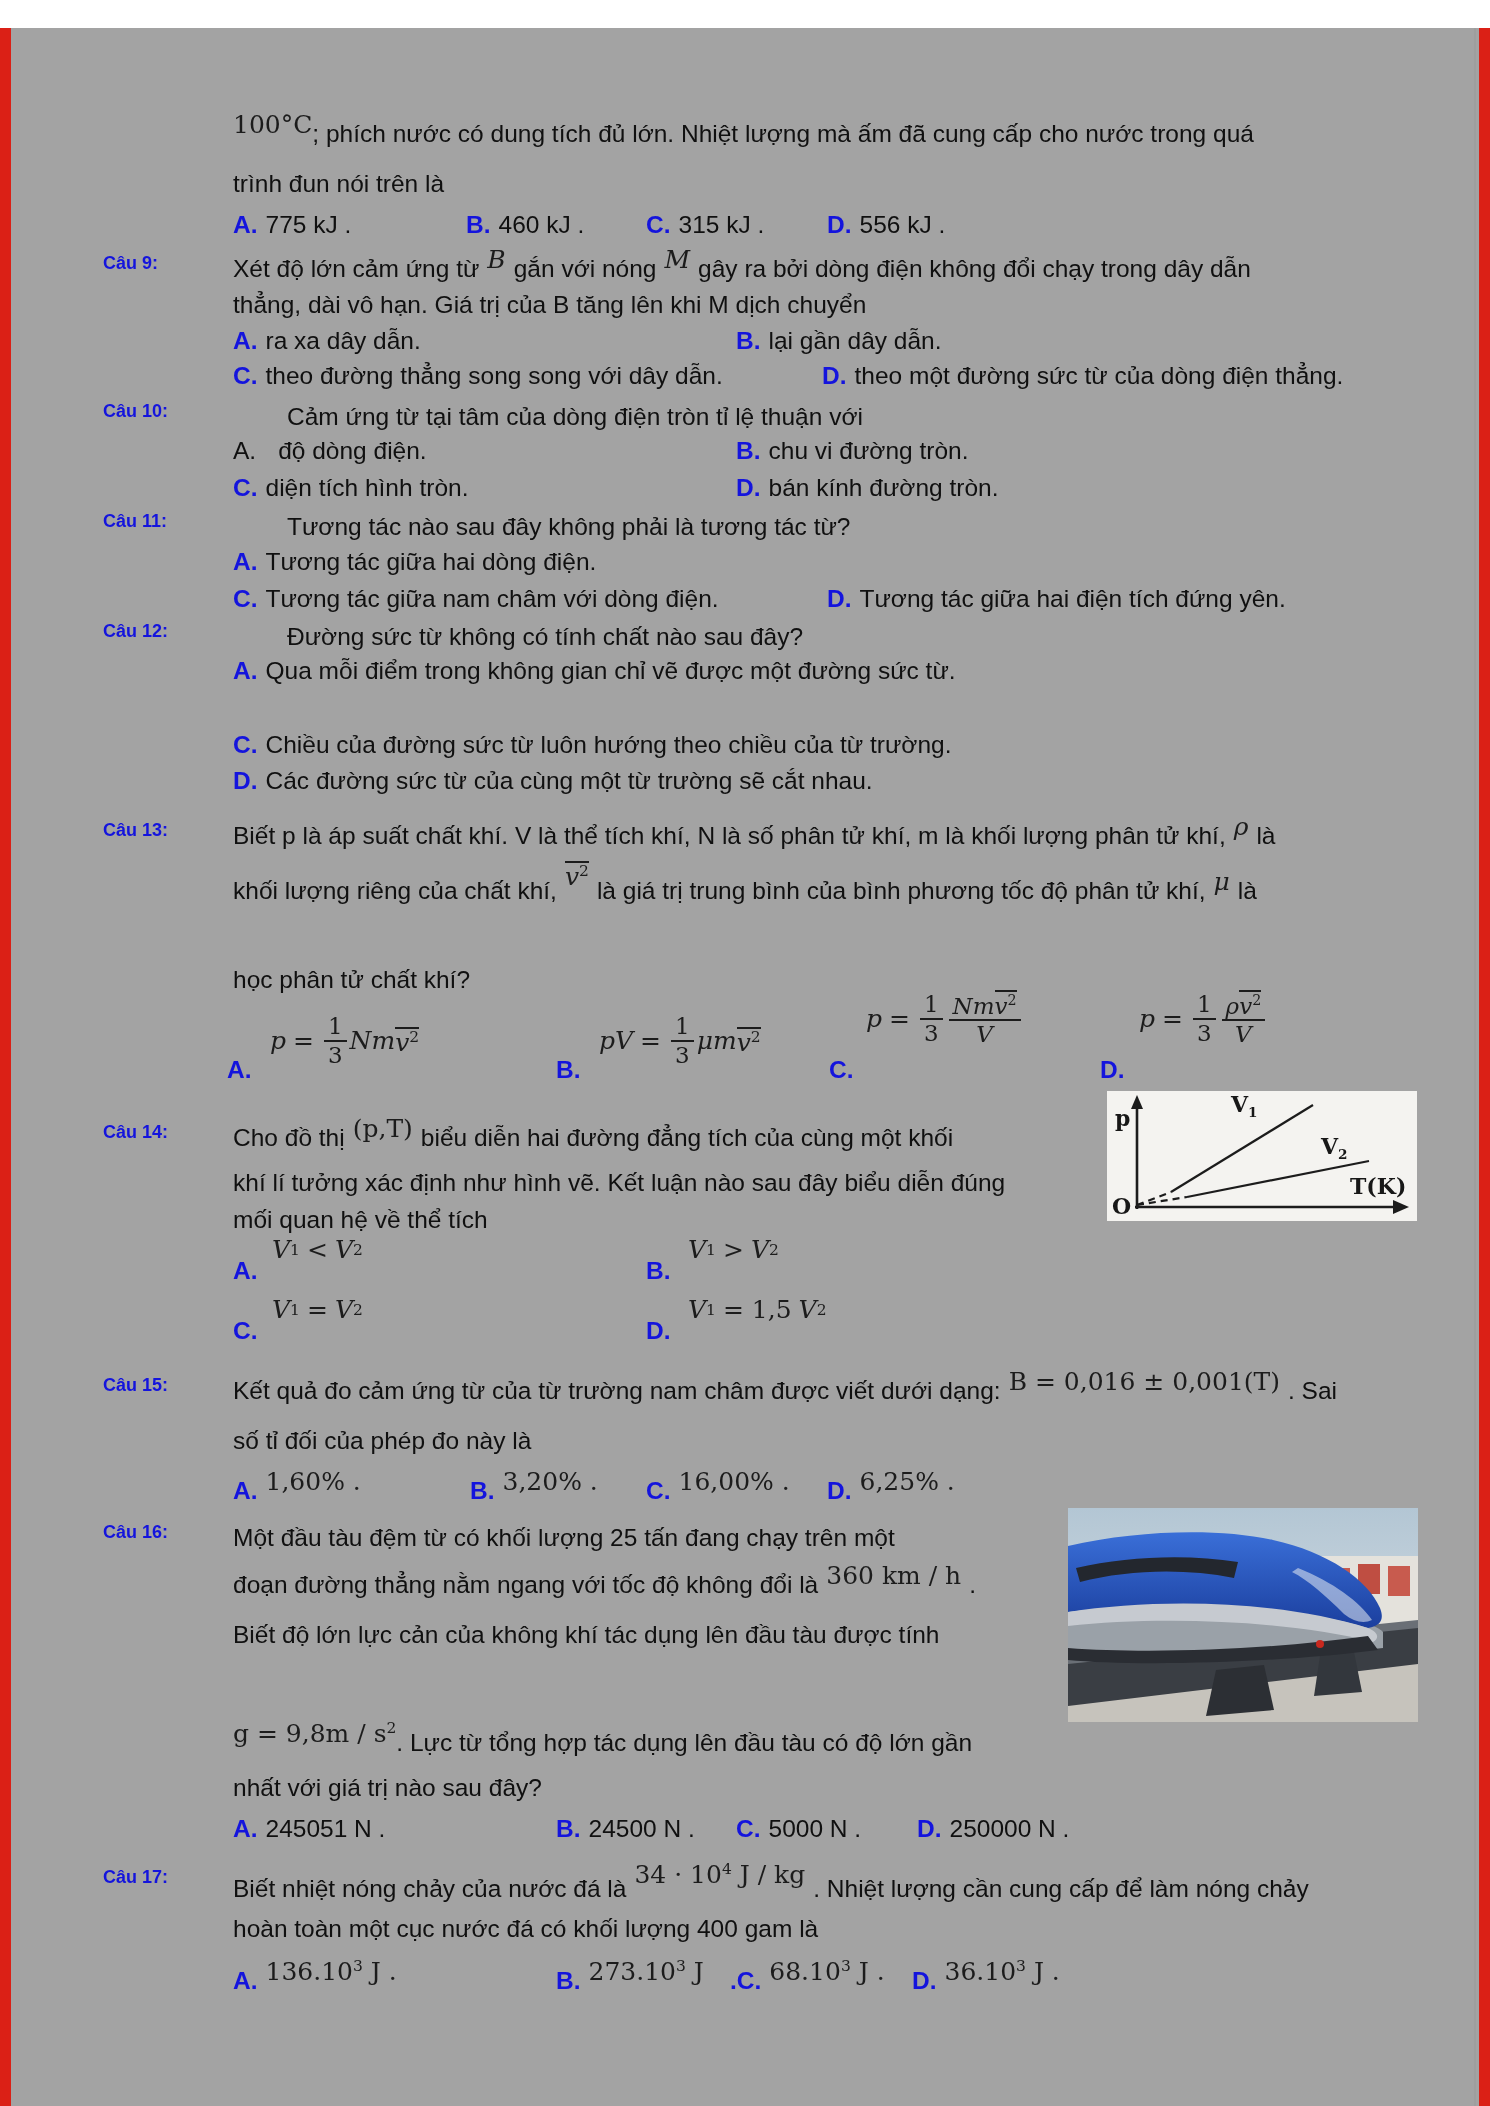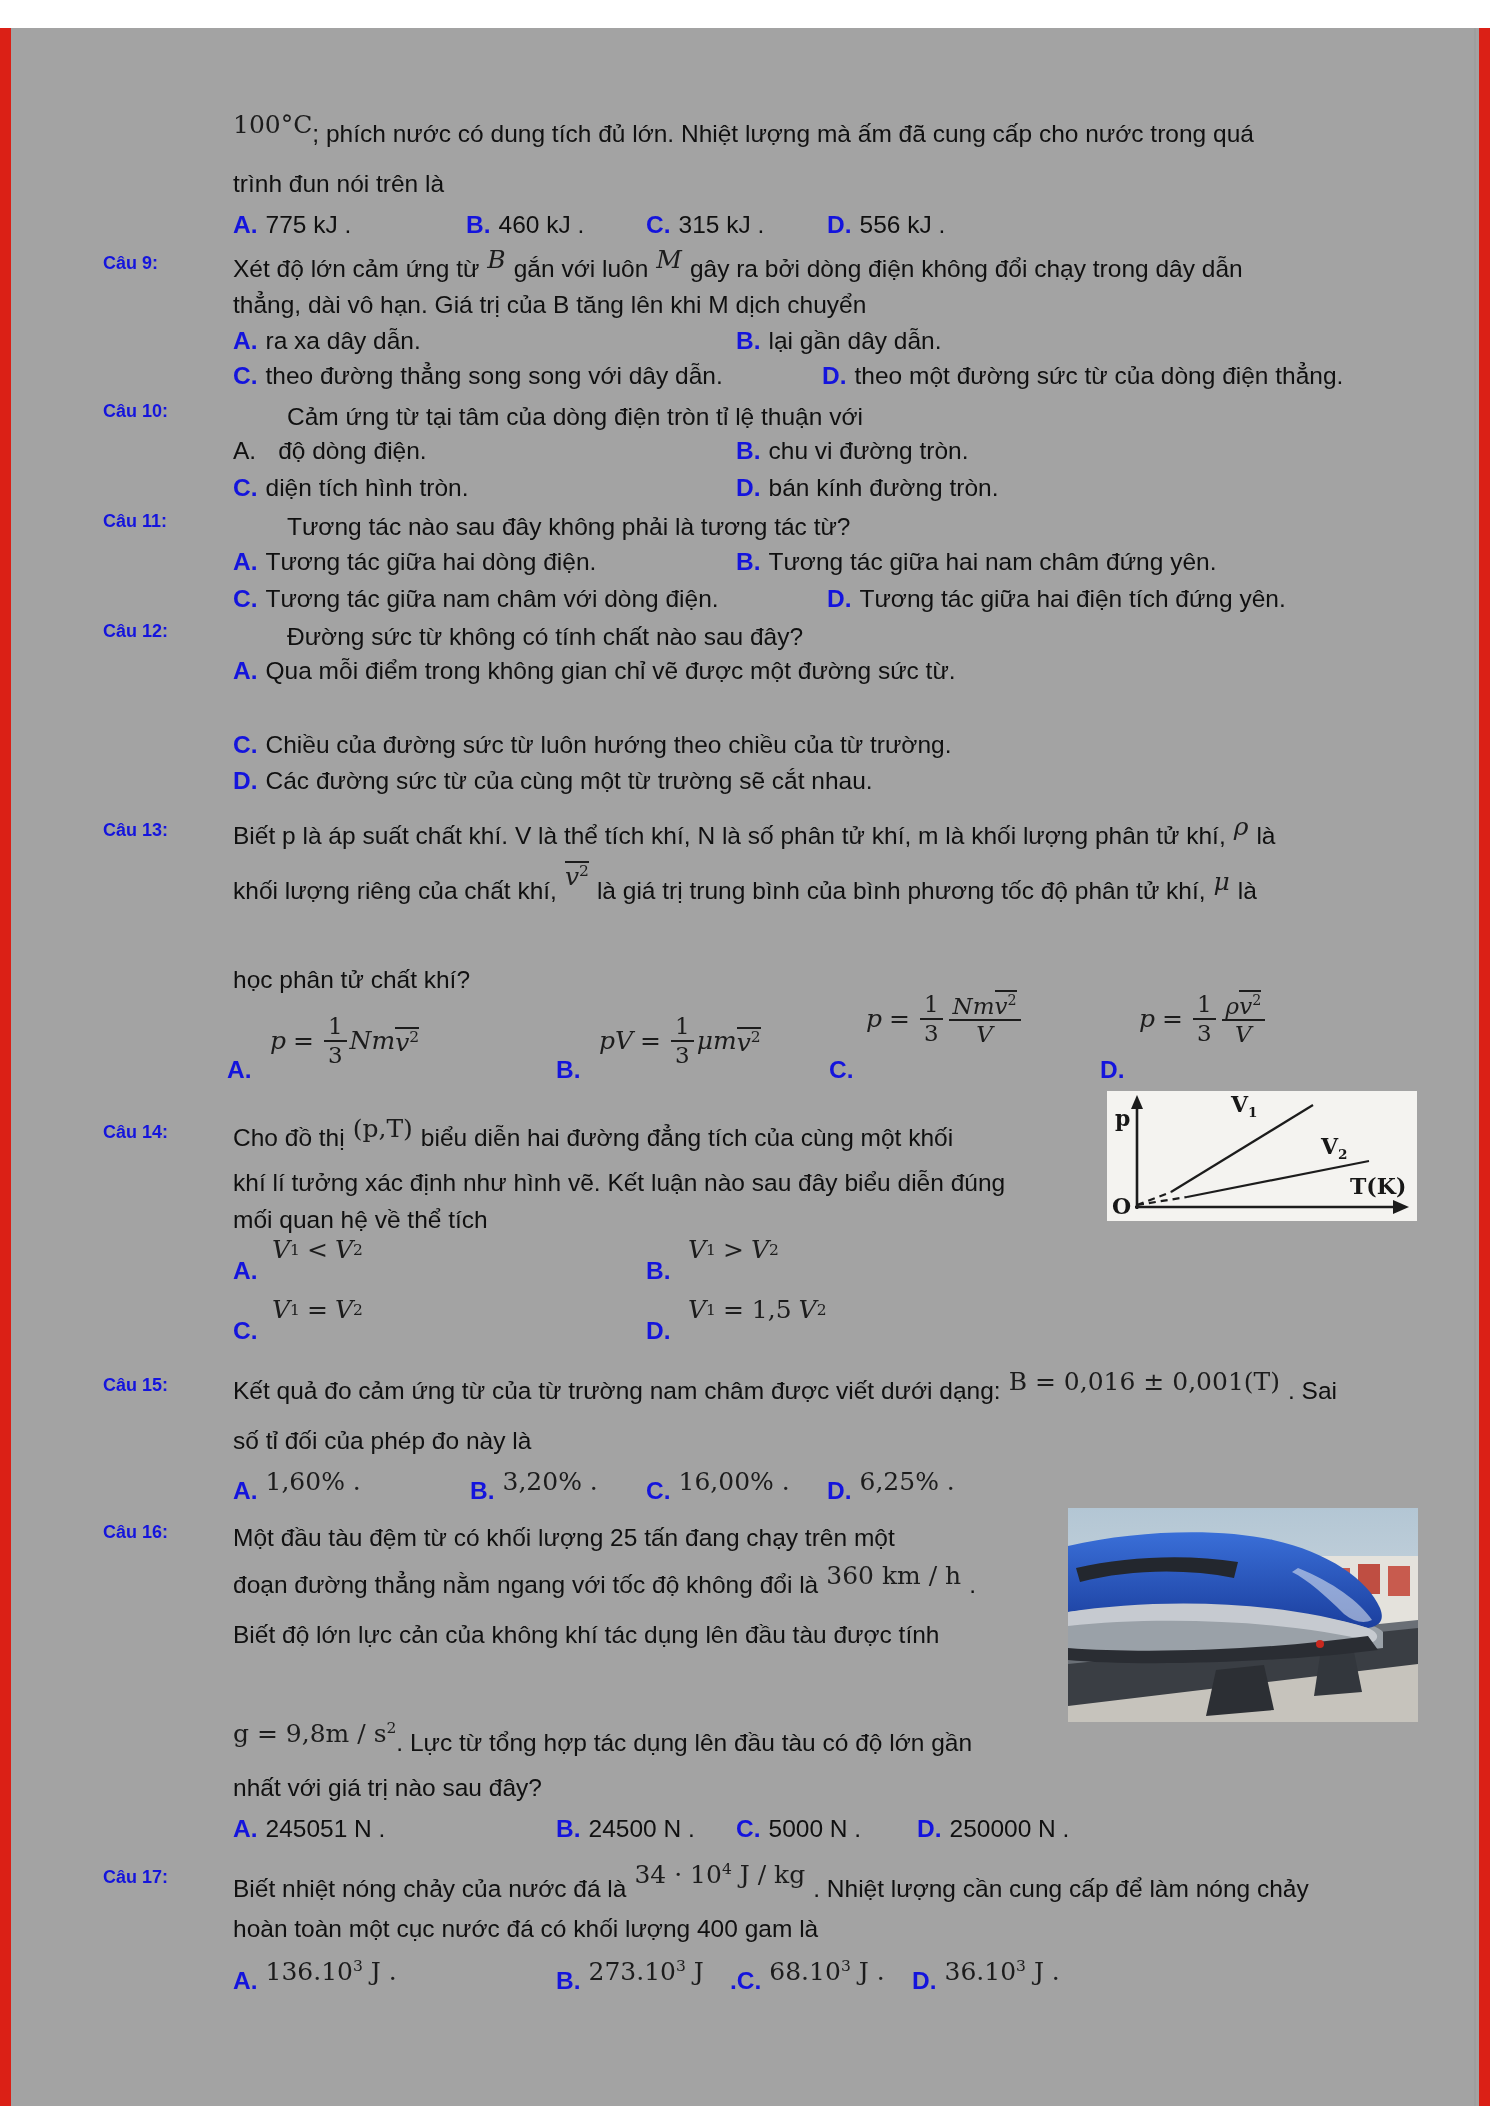--- a/index.html
+++ b/index.html
@@ -45,38 +45,37 @@
   <div class="footerbar"></div>
 
   <div class="line" style="left:233px;top:90px"><span class="m mr">100°C</span><span>; phích nước có dung tích đủ lớn. Nhiệt lượng mà ấm đã cung cấp cho nước trong quá</span></div>
   <div class="line" style="left:233px;top:140px">trình đun nói trên là</div>
   <div class="opt" style="left:233px;top:183px"><span class="ok">A.</span><span>775 kJ .</span></div>
   <div class="opt" style="left:466px;top:183px"><span class="ok">B.</span><span>460 kJ .</span></div>
   <div class="opt" style="left:646px;top:183px"><span class="ok">C.</span><span>315 kJ .</span></div>
   <div class="opt" style="left:827px;top:183px"><span class="ok">D.</span><span>556 kJ .</span></div>
 
   <div class="qlabel" style="left:103px;top:225px">Câu 9:</div>
-  <div class="line" style="left:233px;top:225px"><span>Xét độ lớn cảm ứng từ</span><i class="m mr mpad">B</i><span>gắn với luôn</span><i class="m mr mpad">M</i><span>gây ra bởi dòng điện không đổi chạy trong dây dẫn</span></div>
+  <div class="line" style="left:233px;top:225px"><span>Xét độ lớn cảm ứng từ</span><i class="m mr mpad">B</i><span>gắn với nóng</span><i class="m mr mpad">M</i><span>gây ra bởi dòng điện không đổi chạy trong dây dẫn</span></div>
   <div class="line" style="left:233px;top:261px">thẳng, dài vô hạn. Giá trị của B tăng lên khi M dịch chuyển</div>
   <div class="opt" style="left:233px;top:299px"><span class="ok">A.</span><span>ra xa dây dẫn.</span></div>
   <div class="opt" style="left:736px;top:299px"><span class="ok">B.</span><span>lại gần dây dẫn.</span></div>
   <div class="opt" style="left:233px;top:334px"><span class="ok">C.</span><span>theo đường thẳng song song với dây dẫn.</span></div>
   <div class="opt" style="left:822px;top:334px"><span class="ok">D.</span><span>theo một đường sức từ của dòng điện thẳng.</span></div>
 
   <div class="qlabel" style="left:103px;top:373px">Câu 10:</div>
   <div class="line" style="left:287px;top:373px">Cảm ứng từ tại tâm của dòng điện tròn tỉ lệ thuận với</div>
   <div class="opt" style="left:233px;top:409px"><span class="ok black">A.</span><span>độ dòng điện.</span></div>
   <div class="opt" style="left:736px;top:409px"><span class="ok">B.</span><span>chu vi đường tròn.</span></div>
   <div class="opt" style="left:233px;top:446px"><span class="ok">C.</span><span>diện tích hình tròn.</span></div>
   <div class="opt" style="left:736px;top:446px"><span class="ok">D.</span><span>bán kính đường tròn.</span></div>
 
   <div class="qlabel" style="left:103px;top:483px">Câu 11:</div>
   <div class="line" style="left:287px;top:483px">Tương tác nào sau đây không phải là tương tác từ?</div>
   <div class="opt" style="left:233px;top:520px"><span class="ok">A.</span><span>Tương tác giữa hai dòng điện.</span></div>
-  <div class="opt" style="left:736px;top:520px"><span class="ok">B.</span><span>Tương tác giữa hai nam châm đứng yên.</span></div>
   <div class="opt" style="left:233px;top:557px"><span class="ok">C.</span><span>Tương tác giữa nam châm với dòng điện.</span></div>
   <div class="opt" style="left:827px;top:557px"><span class="ok">D.</span><span>Tương tác giữa hai điện tích đứng yên.</span></div>
 
   <div class="qlabel" style="left:103px;top:593px">Câu 12:</div>
   <div class="line" style="left:287px;top:593px">Đường sức từ không có tính chất nào sau đây?</div>
   <div class="opt" style="left:233px;top:629px"><span class="ok">A.</span><span>Qua mỗi điểm trong không gian chỉ vẽ được một đường sức từ.</span></div>
   <div class="opt" style="left:233px;top:703px"><span class="ok">C.</span><span>Chiều của đường sức từ luôn hướng theo chiều của từ trường.</span></div>
   <div class="opt" style="left:233px;top:739px"><span class="ok">D.</span><span>Các đường sức từ của cùng một từ trường sẽ cắt nhau.</span></div>
 
   <div class="qlabel" style="left:103px;top:792px">Câu 13:</div>

